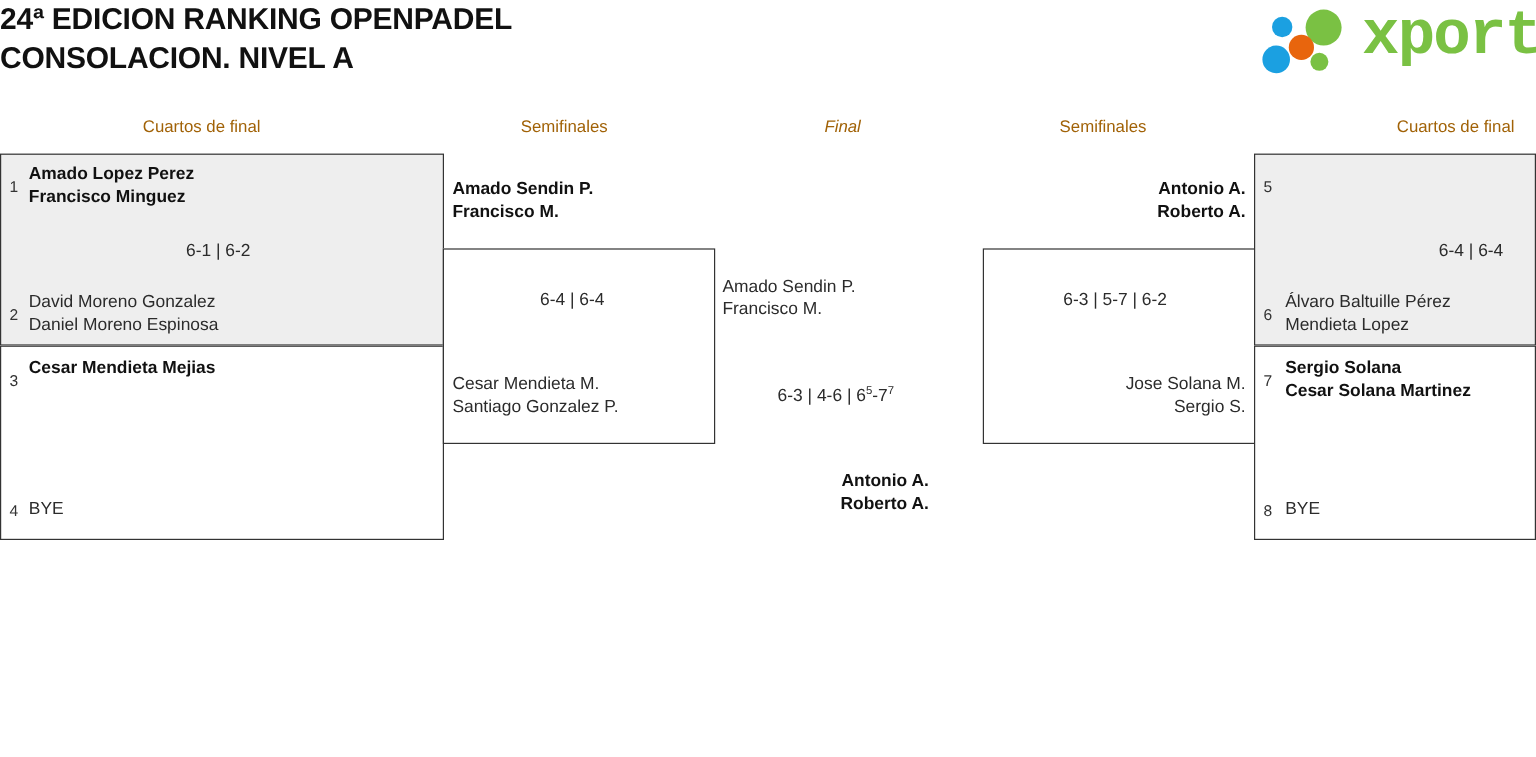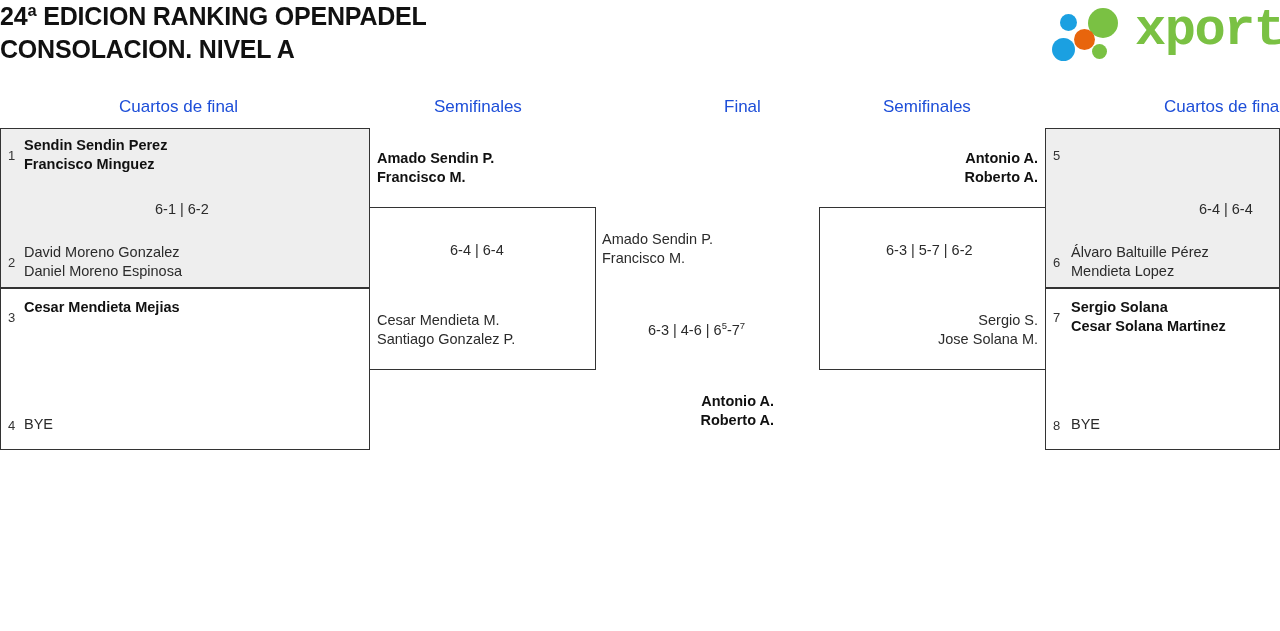--- a/index.html
+++ b/index.html
@@ -45,23 +45,23 @@
     letter-spacing: -1.5px;
     color: #7ac143;
     line-height: 62px;
     font-family: Liberation Mono, monospace;
   }
 
   
   .round-head {
     position: absolute;
     top: 97px;
-    font-size: 17px;
+    font-size: 14px;
     font-weight: 400;
-    color: #1d4ed8;
+    color: #a16207;
     white-space: nowrap;
   }
 
   
   .box {
     position: absolute;
     border: 1px solid #333333;
     background: #ffffff;
   }
   .box.shaded { background: #eeeeee; }
@@ -107,35 +107,35 @@
       <span class="dot dot-green-lg"></span>
       <span class="dot dot-orange"></span>
       <span class="dot dot-blue-lg"></span>
       <span class="dot dot-green-sm"></span>
     </div>
     <div class="logo-word">xporty</div>
   </div>
 
   <div class="round-head" style="left:119px;">Cuartos de final</div>
   <div class="round-head" style="left:434px;">Semifinales</div>
-  <div class="round-head" style="left:724px;">Final</div>
+  <div class="round-head" style="left:687px;font-style:italic;">Final</div>
   <div class="round-head" style="left:883px;">Semifinales</div>
   <div class="round-head" style="left:1164px;">Cuartos de final</div>
 
   <div class="box shaded" style="left:0px;   top:128px; width:370px; height:160px;"></div>
   <div class="box" style="left:0px;   top:288px; width:370px; height:162px;"></div>
   <div class="box" style="left:369px; top:207px; width:227px; height:163px;"></div>
   <div class="box" style="left:819px; top:207px; width:227px; height:163px;"></div>
   <div class="box shaded" style="left:1045px;top:128px; width:235px; height:160px;"></div>
   <div class="box" style="left:1045px;top:288px; width:235px; height:162px;"></div>
 
   <div class="team winner" style="left:8px; top:136px;">
     <span class="seed" style="left:0px; top:10px;">1</span>
     <span class="names" style="display:inline-block; margin-left:16px;">
-      <span class="line">Sendin Sendin Perez</span>
+      <span class="line">Amado Lopez Perez</span>
       <span class="line">Francisco Minguez</span>
     </span>
   </div>
   <div class="score" style="left:155px; top:200px;text-align:center;">6-1 | 6-2</div>
   <div class="team" style="left:8px; top:243px;">
     <span class="seed" style="left:0px; top:10px;">2</span>
     <span class="names" style="display:inline-block; margin-left:16px;">
       <span class="line">David Moreno Gonzalez</span>
       <span class="line">Daniel Moreno Espinosa</span>
     </span>
@@ -185,22 +185,22 @@
 
   <div class="team winner right" style="left:838px; top:149px; width:200px;">
     <span class="names">
       <span class="line">Antonio A.</span>
       <span class="line">Roberto A.</span>
     </span>
   </div>
   <div class="score" style="left:886px; top:241px;">6-3 | 5-7 | 6-2</div>
   <div class="team right" style="left:838px; top:311px; width:200px;">
     <span class="names">
+      <span class="line">Jose Solana M.</span>
       <span class="line">Sergio S.</span>
-      <span class="line">Jose Solana M.</span>
     </span>
   </div>
 
   <div class="team winner" style="left:1053px; top:136px;">
     <span class="seed" style="left:0px; top:10px;">5</span>
   </div>
   <div class="score" style="left:1199px; top:200px;">6-4 | 6-4</div>
   <div class="team" style="left:1053px; top:243px;">
     <span class="seed" style="left:0px; top:10px;">6</span>
     <span class="names" style="display:inline-block; margin-left:18px;">

